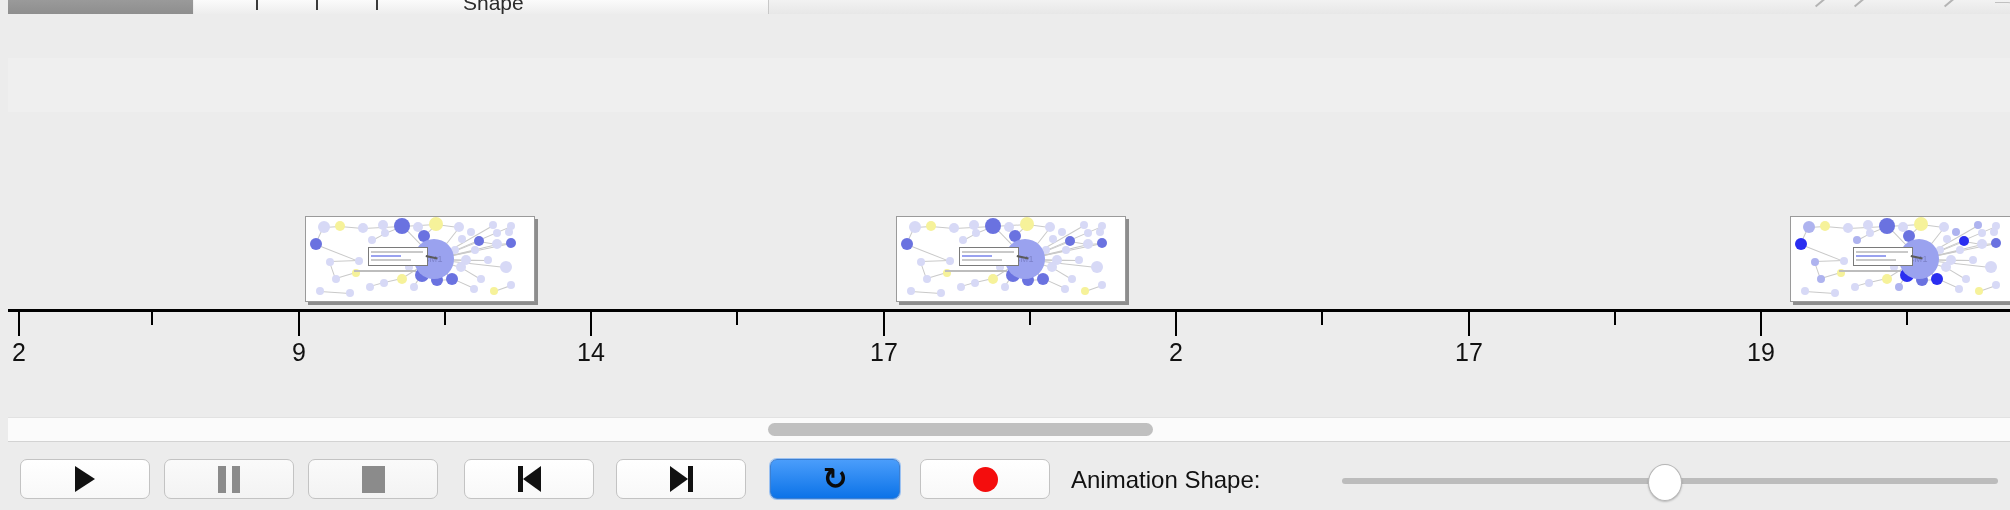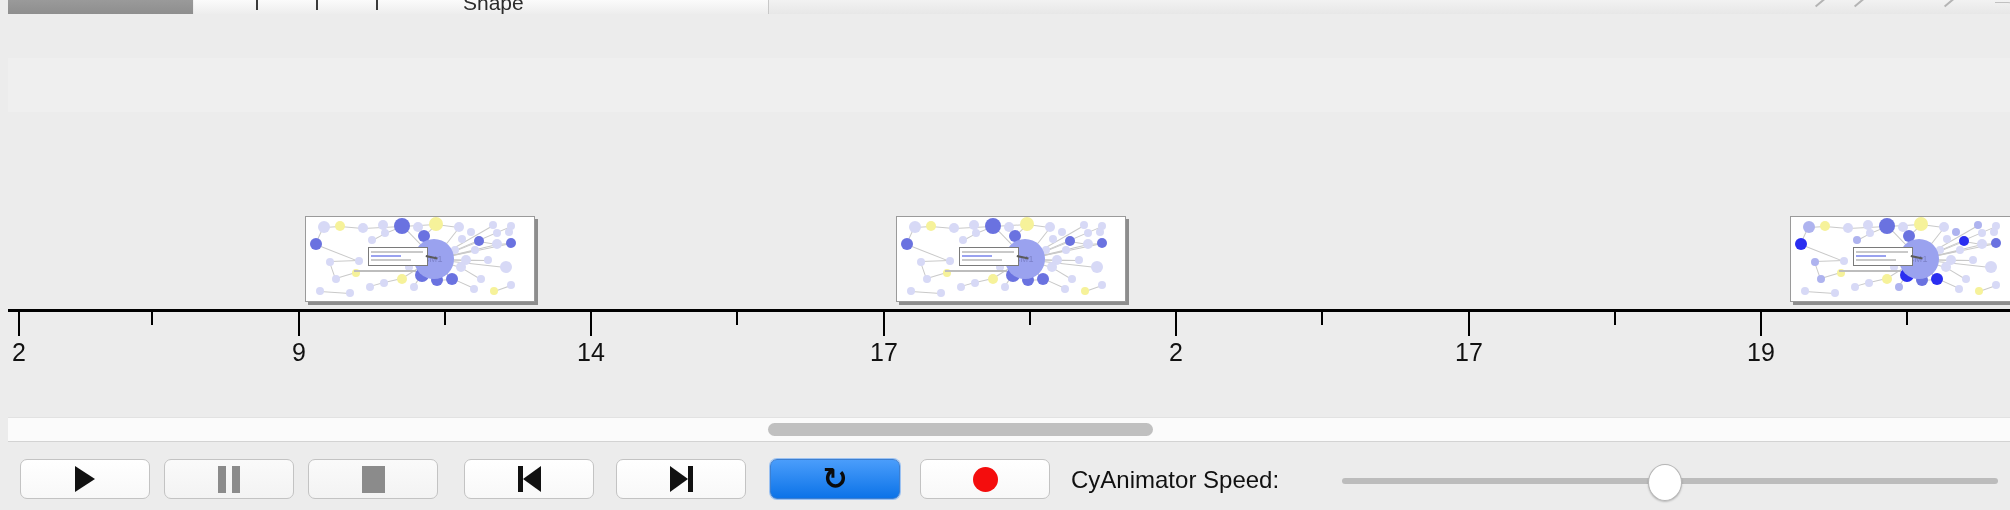--- a/index.html
+++ b/index.html
@@ -537,17 +537,17 @@
         <span class="bar"></span>
     </span>
   </div>
   <div class="cbtn primary" style="left:762px;">
     <span class="ic-loop">↻</span>
   </div>
   <div class="cbtn" style="left:912px;">
     <span class="ic-record"></span>
   </div>
 
-  <div class="speed-label">CyAnimator Speed:</div>
+  <div class="speed-label">Animation Shape:</div>
   <div class="slider"></div>
   <div class="slider-knob"></div>
 
 </div>
 
 </body></html>

